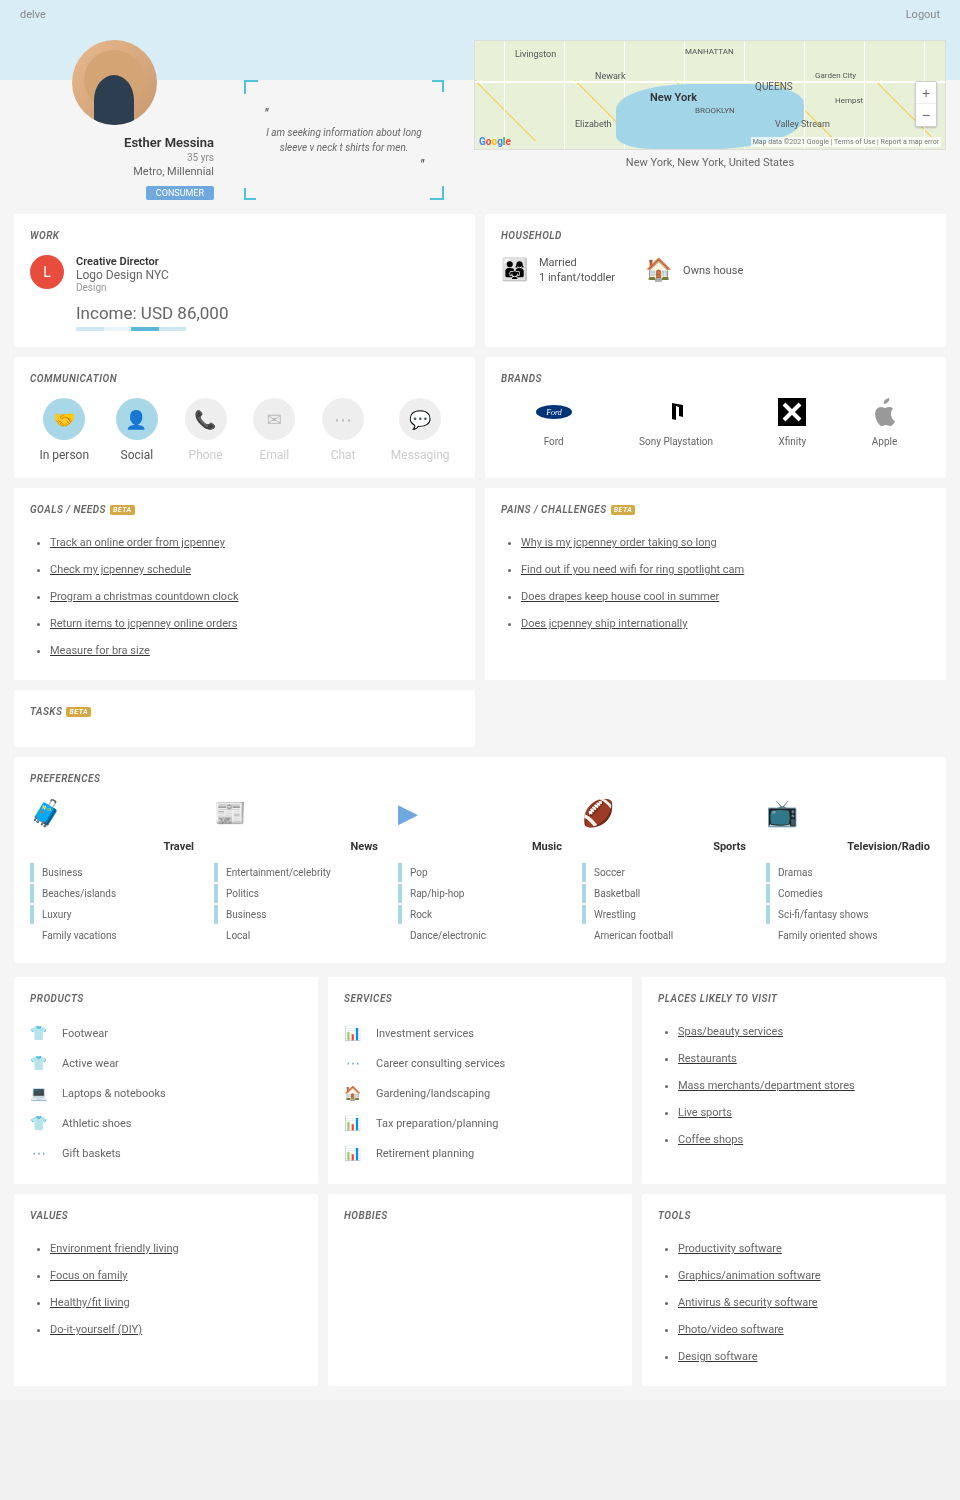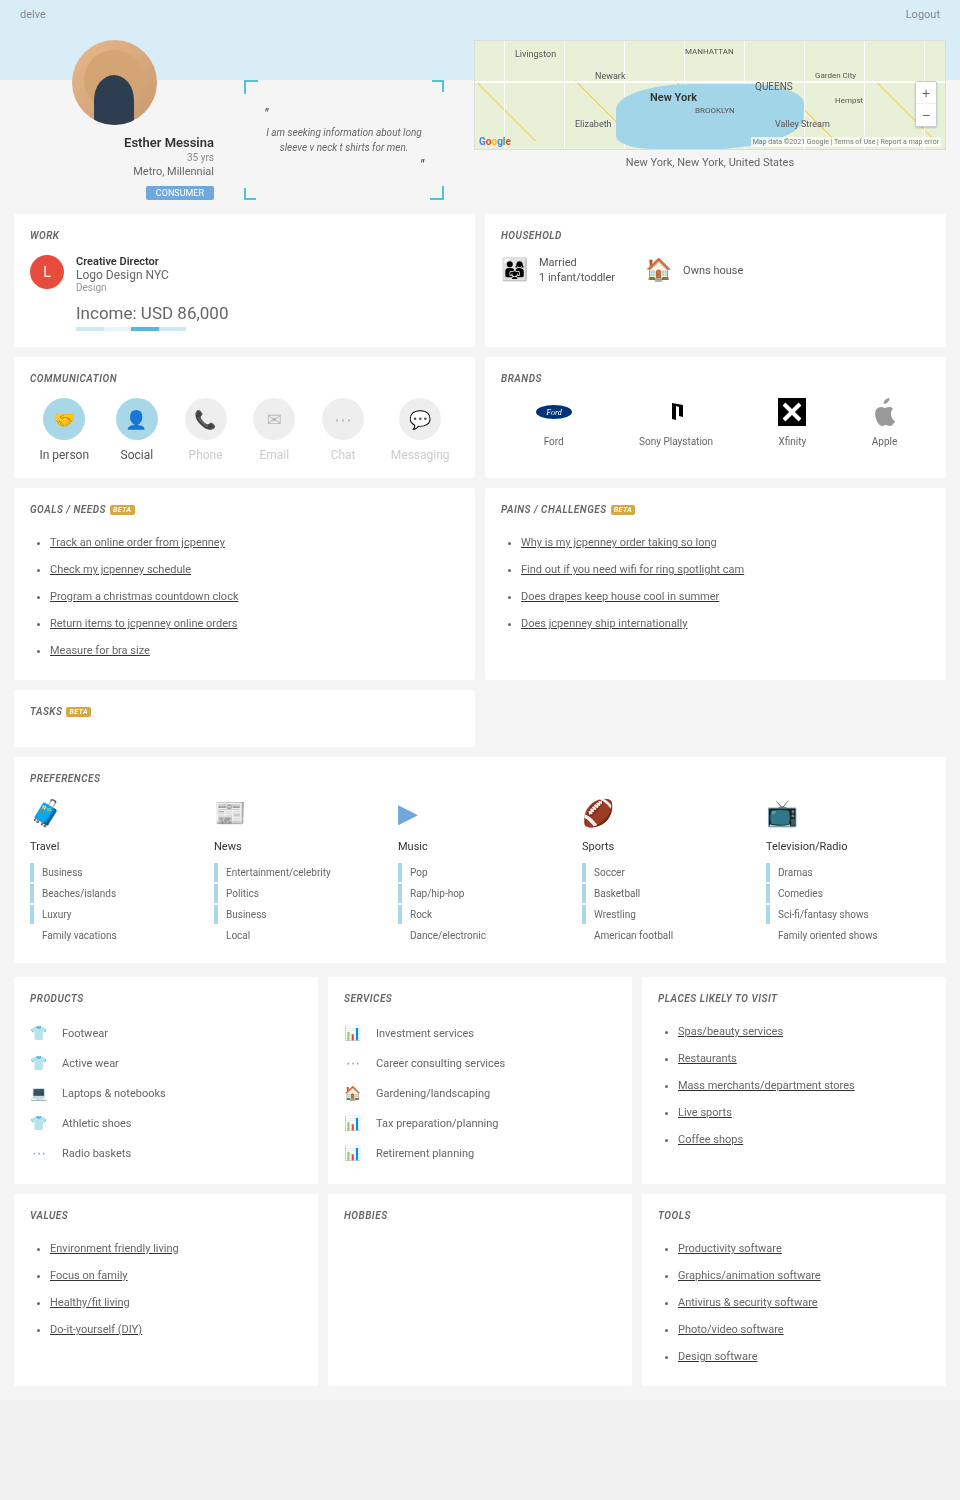--- a/index.html
+++ b/index.html
@@ -68,21 +68,21 @@
 .brands-row { display:flex; justify-content:space-around; text-align:center;}
 .brand-item { display:flex; flex-direction:column; gap:10px;}
 .brand-icon { height:28px; display:flex; align-items:center; justify-content:center; font-size:20px;}
 .brand-label { font-size:10px; color:#666;}
 .list { list-style:disc; padding-left:20px;text-decoration:underline;}
 .list li { font-size:11px; color:#666; padding:7px 0;}
 .full-card { grid-column: 1 / -1;}
 .prefs-row { display:flex; gap:20px;}
 .pref-col { flex:1;}
 .pref-icon { height:30px; color:#6fa8dc; font-size:26px; margin-bottom:12px;}
-.pref-title { font-size:11px; font-weight:400; margin-bottom:10px;}
+.pref-title { font-size:11px; font-weight:700; margin-bottom:10px;text-align:right;}
 .pref-item { font-size:10px; color:#666; padding:4px 0 4px 8px; margin:2px 0; border-left:4px solid transparent;}
 .pref-item.hl { border-left-color:#a8d8e8;}
 .grid3 { display: grid; grid-template-columns: 1fr 1fr 1fr; gap: 10px; padding: 0 14px 14px;}
 .icon-list { list-style:none;}
 .icon-list li { display:flex; gap:14px; align-items:center; padding:7px 0; font-size:11px; color:#666;}
 .small-icon { width:18px; color:#6fa8dc; font-size:14px; text-align:center;}
 svg { display:block;}
 </style>
 </head>
 <body>
@@ -327,21 +327,21 @@
           <li>
             <span class="small-icon">💻</span>
             <span>Laptops &amp; notebooks</span>
           </li>
           <li>
             <span class="small-icon">👕</span>
             <span>Athletic shoes</span>
           </li>
           <li>
             <span class="small-icon">⋯</span>
-            <span>Radio baskets</span>
+            <span>Gift baskets</span>
           </li>
         </ul>
     </div>
     <div class="card">
       <div class="card-title">SERVICES</div>
       <ul class="icon-list" id="services-list">
           <li>
             <span class="small-icon">📊</span>
             <span>Investment services</span>
           </li>

